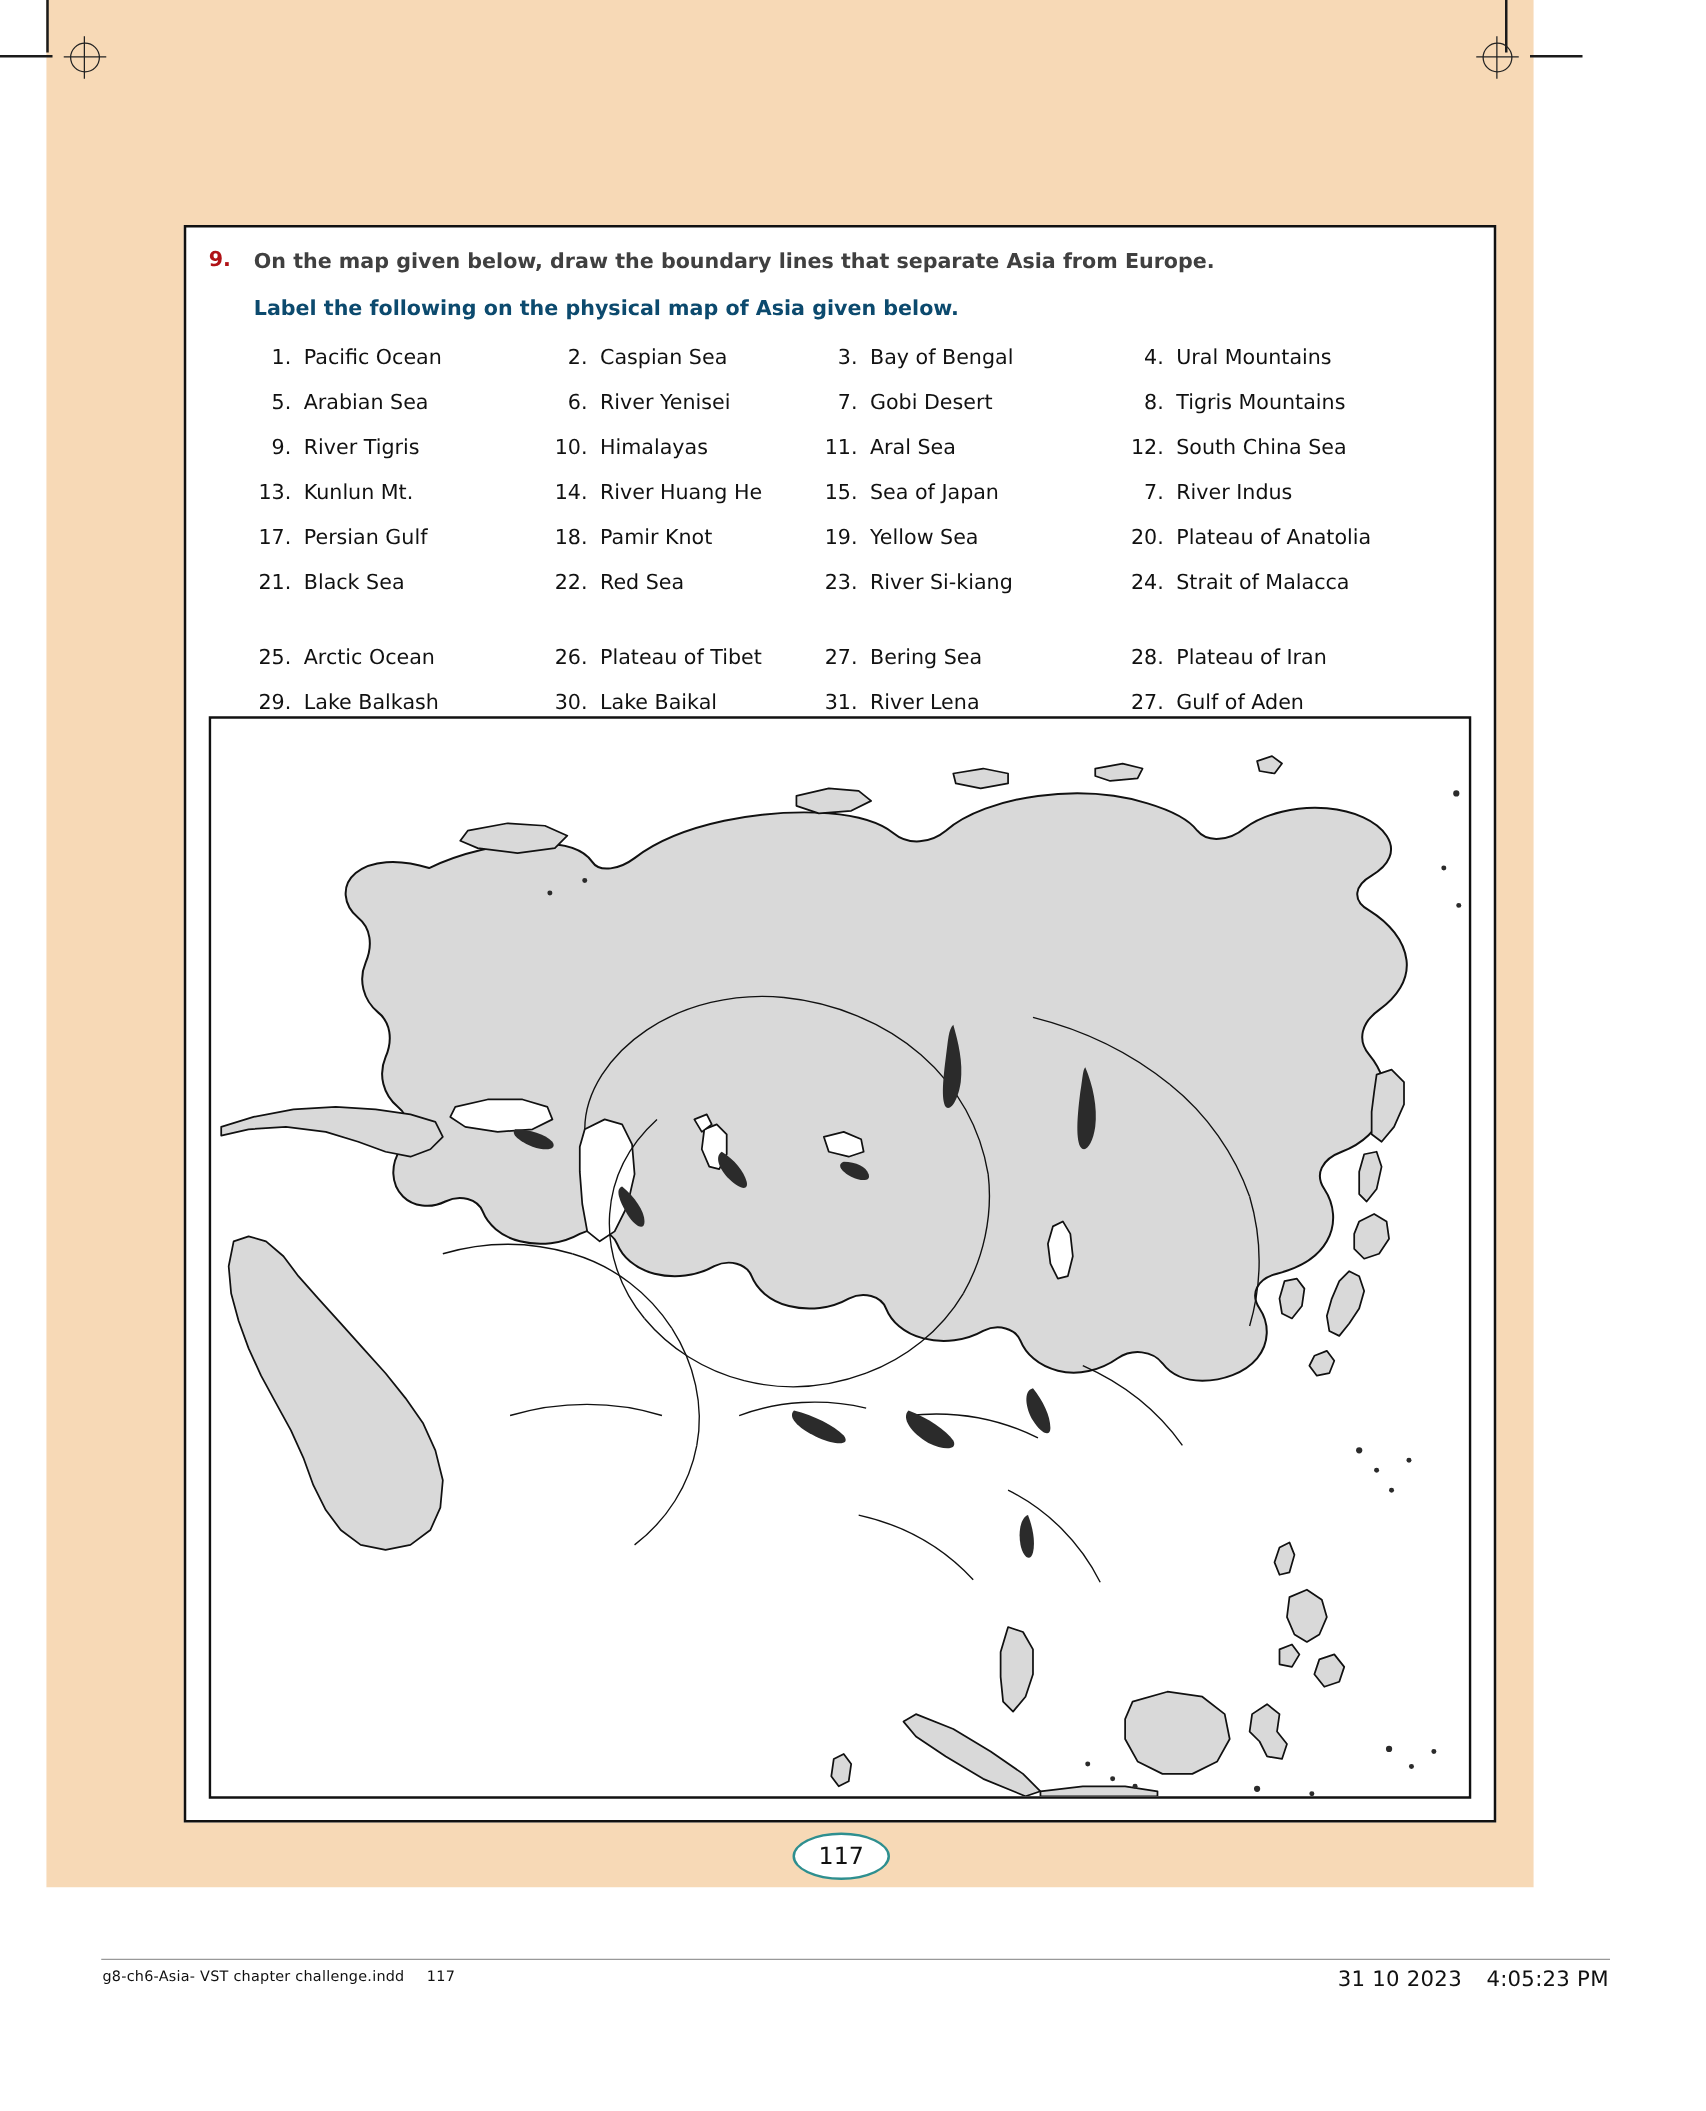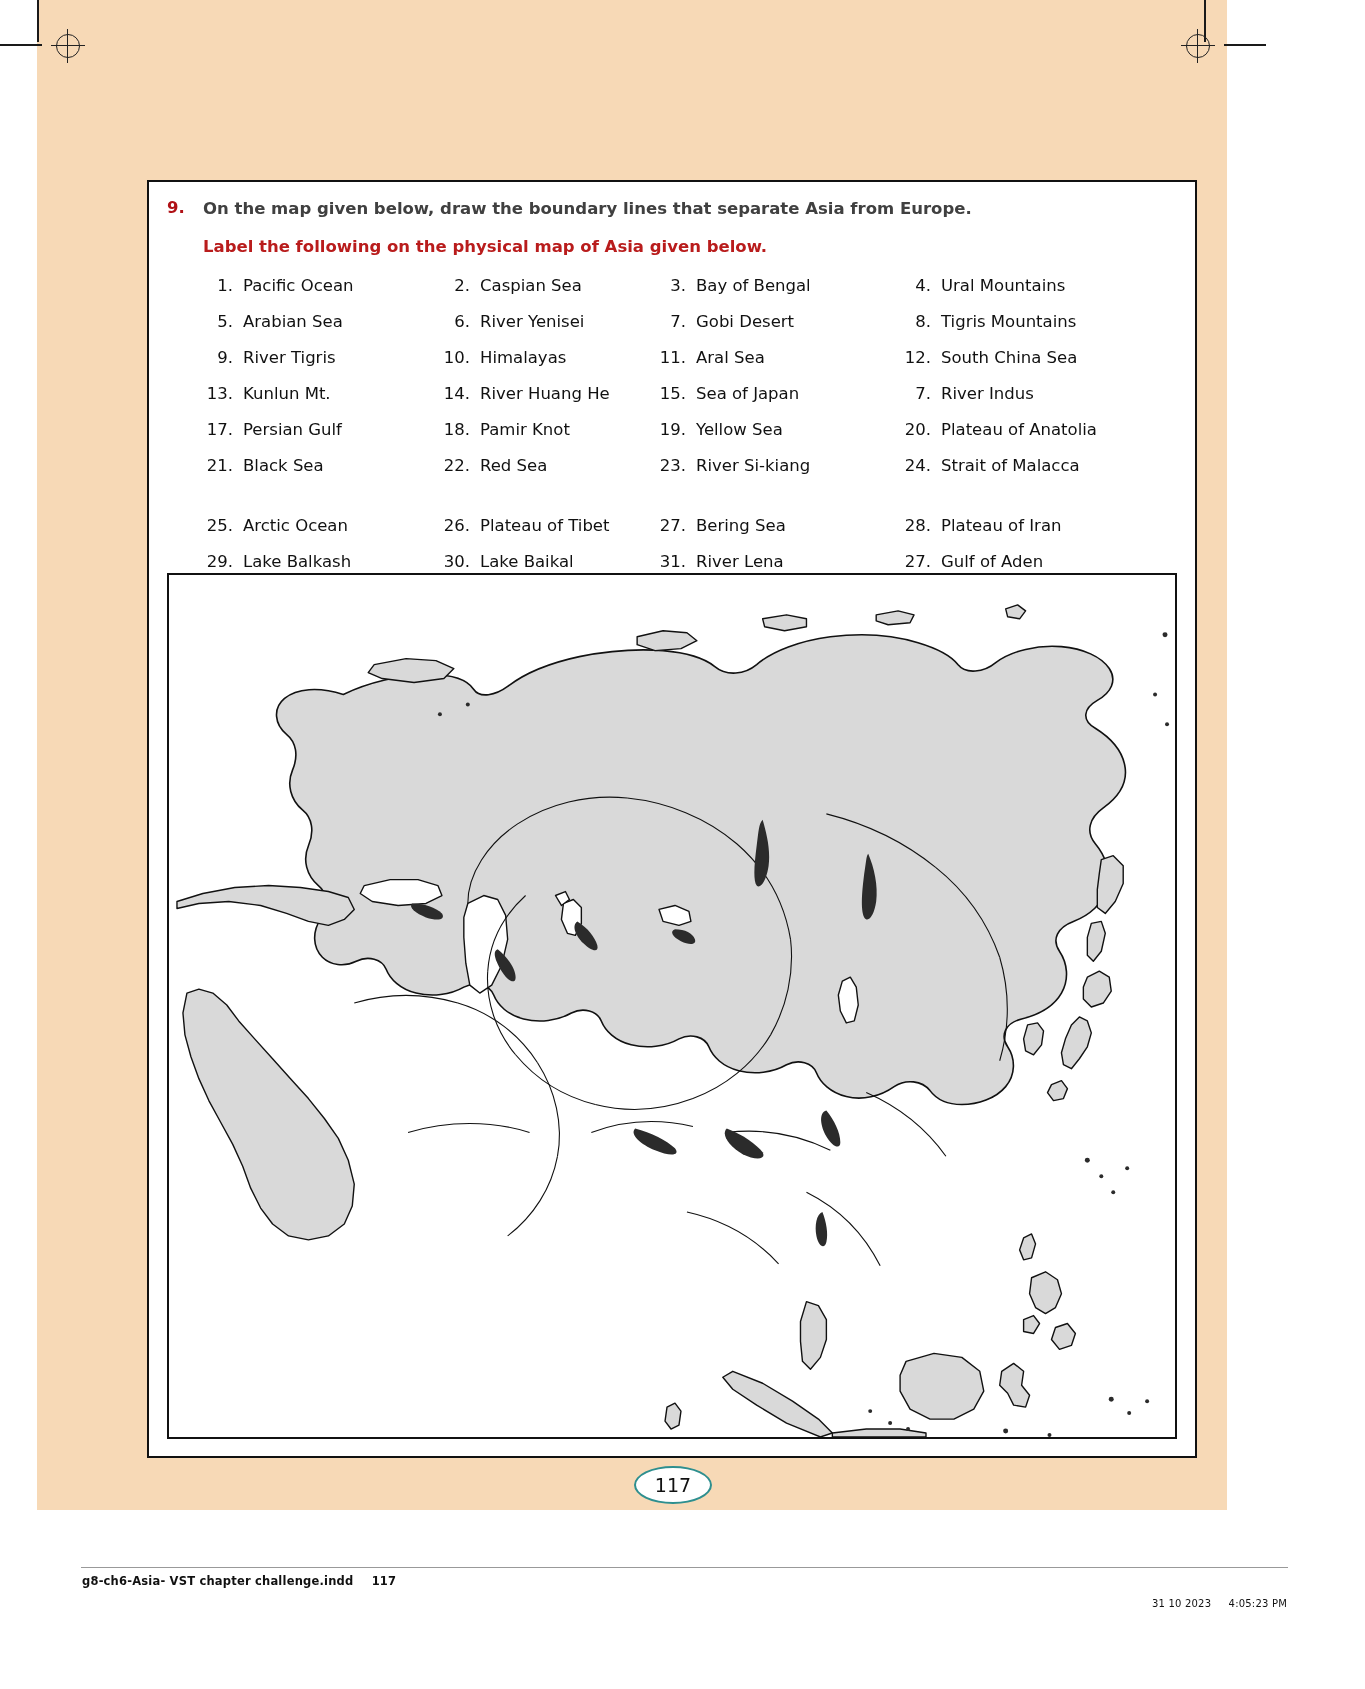--- a/index.html
+++ b/index.html
@@ -127,21 +127,21 @@
     width: 36px;
     flex: 0 0 36px;
   }
   .q-text {
     color: #404040;
     font-weight: bold;
     font-size: 16.5px;
     line-height: 1.3;
   }
   .q-subline {
-    color: #b91c1c;
+    color: #0c4a6e;
     font-weight: bold;
     font-size: 16.5px;
     padding-left: 54px;
     padding-top: 18px;
   }
 
   
   .items-grid {
     margin-top: 20px;
     padding-left: 54px;
@@ -215,30 +215,28 @@
     height: 1px;
     background: #999;
   }
   .footer-left {
     position: absolute;
     left: 82px;
     top: 1574px;
     font-size: 11.5px;
     color: #111;
     letter-spacing: 0.2px;
-    font-weight: bold;
   }
   .footer-right {
     position: absolute;
     right: 78px;
     top: 1574px;
-    font-size: 10px;
+    font-size: 17px;
     color: #111;
     letter-spacing: 0.2px;
-    margin-top: 24px;
   }
   .footer-left .fl-page { margin-left: 14px; }
   .footer-right .fr-time { margin-left: 14px; }
 </style>
 </head>
 <body>
 
 <div class="page-sheet"></div>
 <div class="page-left-white"></div>
 <div class="page-right-white"></div>

